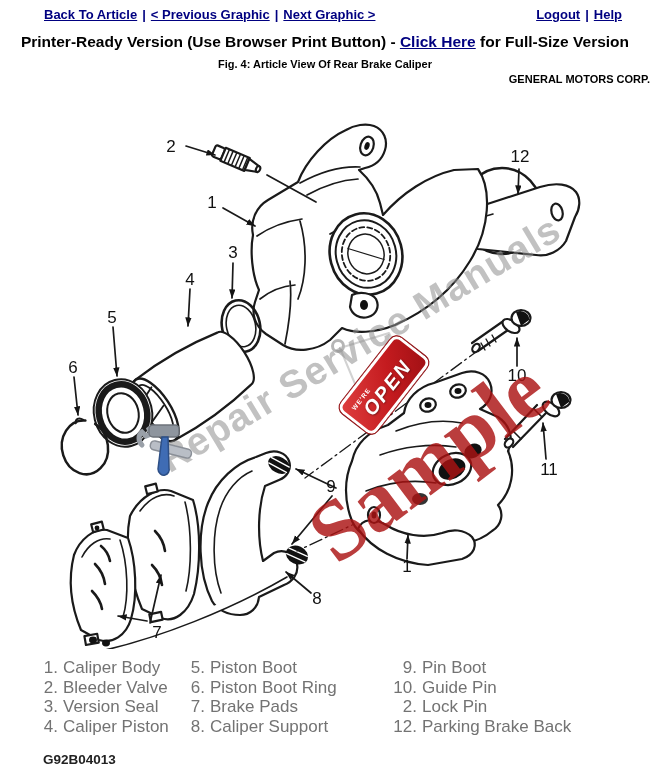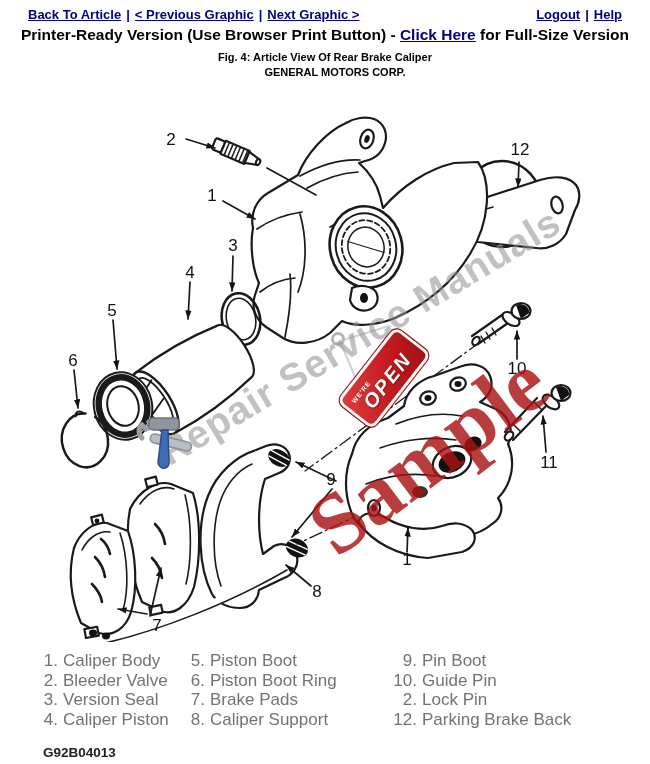--- a/index.html
+++ b/index.html
@@ -1,27 +1,27 @@
 <!DOCTYPE html>
 <html><head>
 <meta charset="utf-8">
 <style>
   html,body{margin:0;padding:0;background:#fff;}
   body{width:650px;height:764px;overflow:hidden;position:relative;
        font-family:"Liberation Sans","DejaVu Sans",sans-serif;color:#000;}
   
   .nav-row{display:flex;justify-content:space-between;align-items:flex-start;
-           padding:7px 28px 0 28px;font-size:13px;font-weight:bold;}
+           padding:7px 28px 0 44px;font-size:13px;font-weight:bold;}
   .nav-group{white-space:nowrap;}
   .nav-link{color:#000080;text-decoration:underline;cursor:pointer;}
   .nav-sep{color:#000080;margin:0 5px;text-decoration:none;}
-  .main-title{text-align:center;font-size:15.5px;font-weight:bold;margin-top:4px;}
+  .main-title{text-align:center;font-size:15.5px;font-weight:bold;margin-top:11px;}
   .title-link{color:#000080;text-decoration:underline;cursor:pointer;}
   .fig-caption{text-align:center;font-size:11px;font-weight:bold;margin-top:7px;}
-  .corp-line{text-align:center;font-size:11px;font-weight:bold;margin-top:3px;margin-left:20px;}
+  .corp-line{text-align:right;font-size:11px;font-weight:bold;margin-top:3px;margin-left:20px;}
   
   .diagram{position:relative;width:650px;height:560px;margin-top:4px;}
   .diagram svg.art{position:absolute;left:0;top:0;}
   .art path,.art line,.art ellipse,.art circle,.art rect,.art polyline{vector-effect:none;}
   .callout{font-family:"Liberation Sans",sans-serif;font-size:17px;fill:#111;}
   .wm-repair{position:absolute;left:360px;top:255px;transform:translate(-50%,-50%) rotate(-31deg);
      font-size:39px;font-weight:bold;white-space:nowrap;color:#8f8f8f;opacity:.55;
      letter-spacing:1px;pointer-events:none;}
   .wm-sample{position:absolute;left:428px;top:372px;transform:translate(-50%,-50%) rotate(-37deg);
      font-family:"Liberation Serif","DejaVu Serif",serif;font-size:86px;font-weight:bold;

